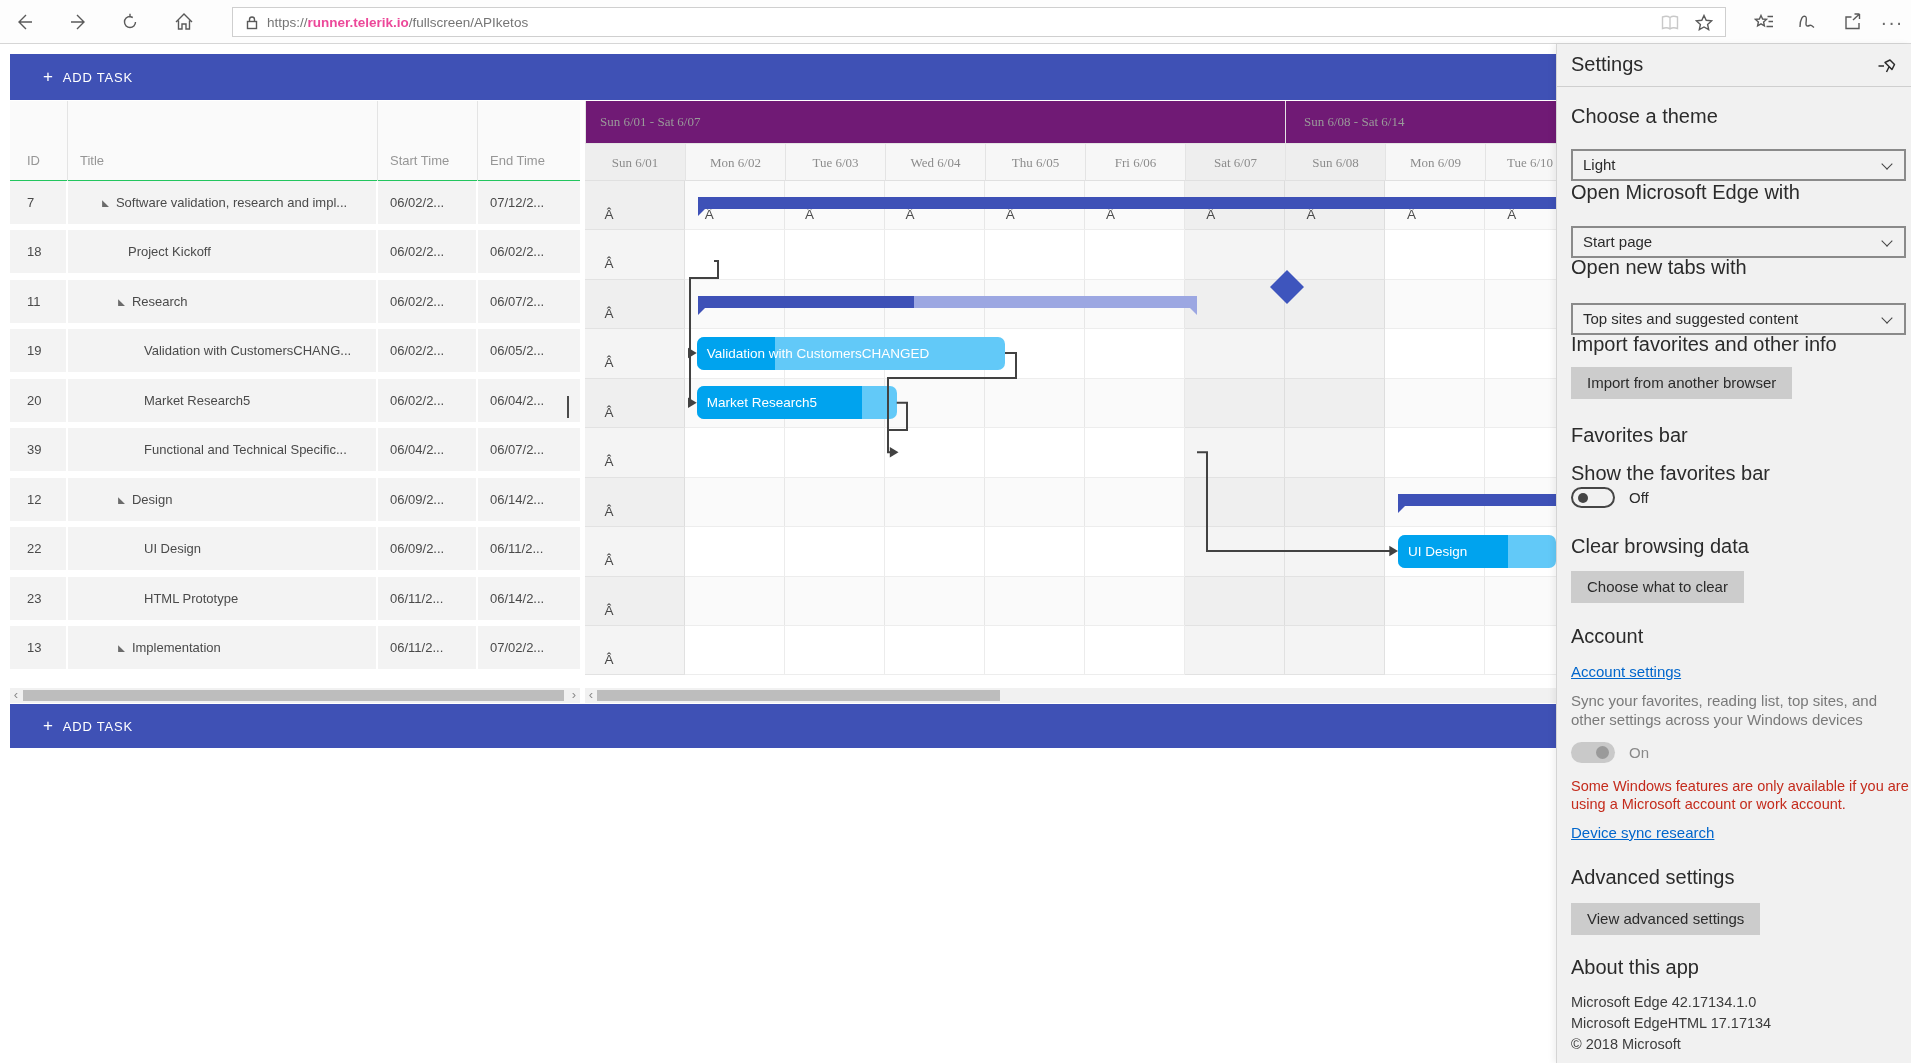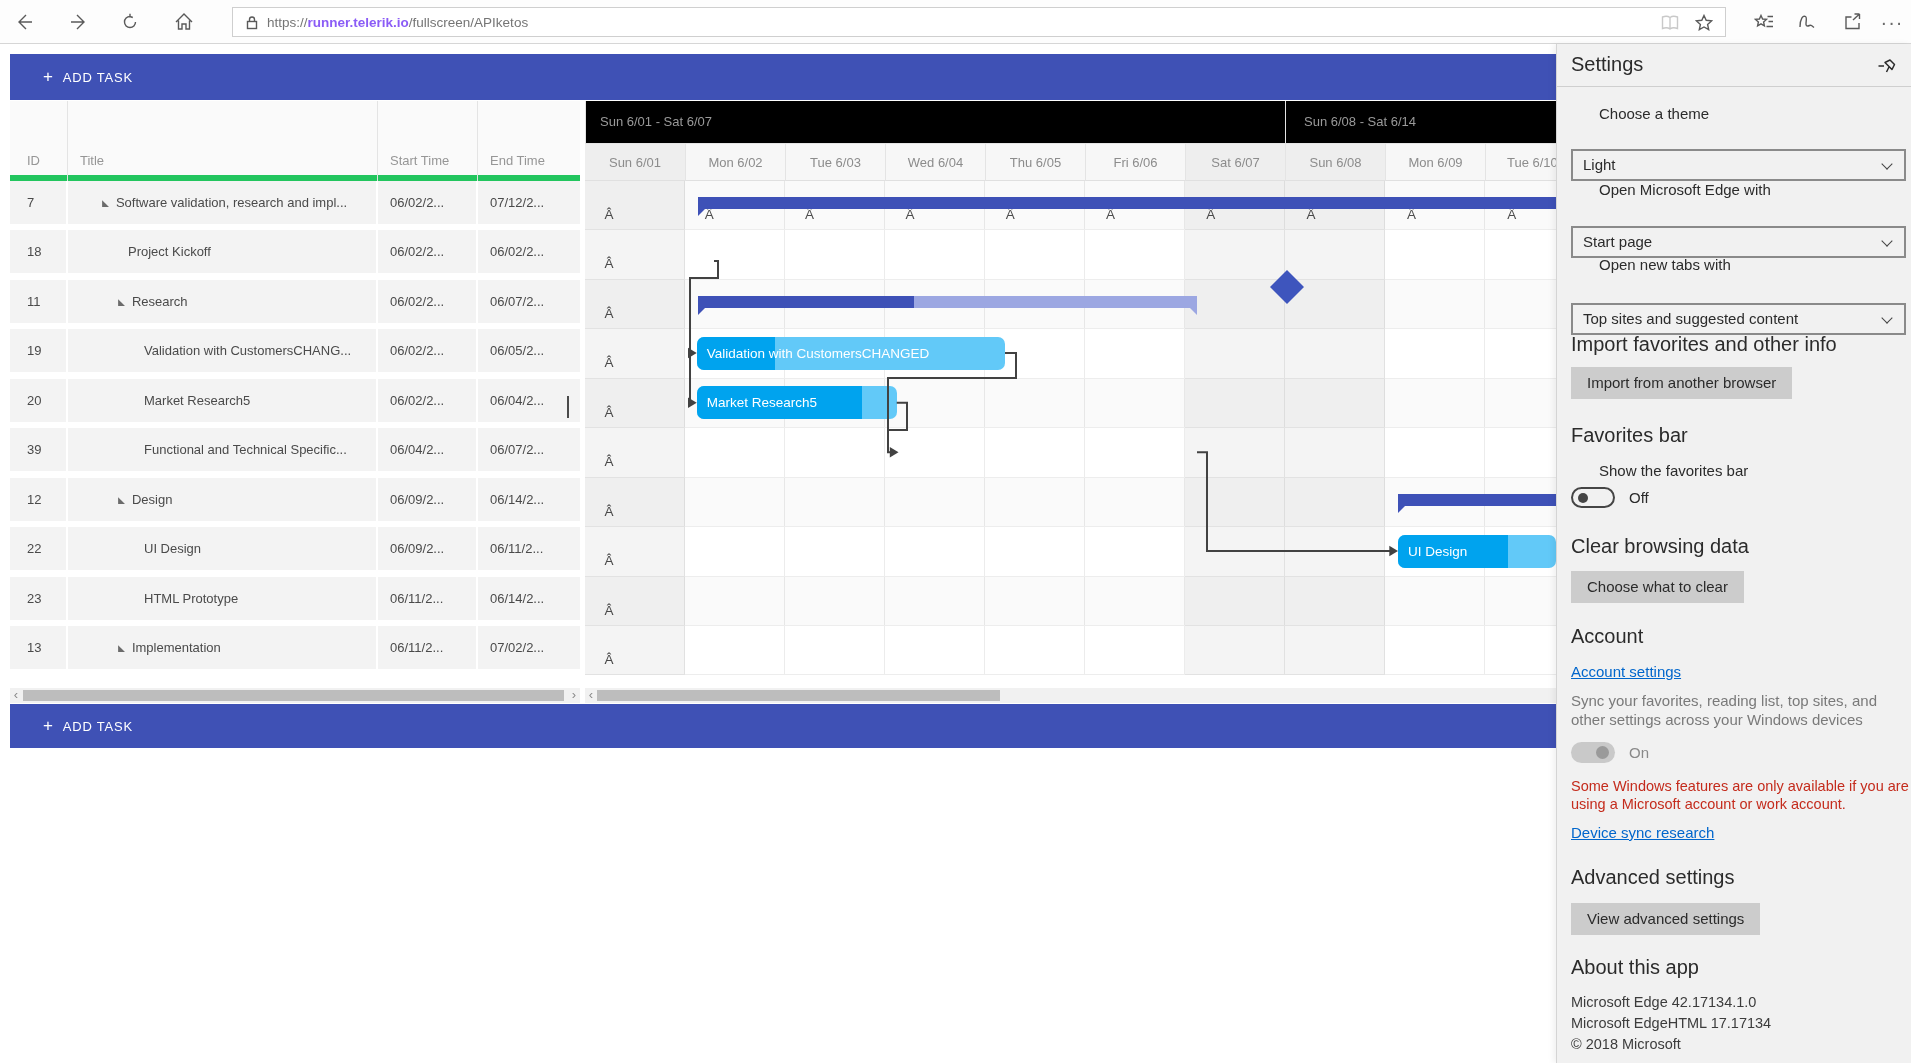--- a/index.html
+++ b/index.html
@@ -6,35 +6,35 @@
   html,body { background:#fff; }
   body { font-family:"Liberation Sans", sans-serif; }
   #page { position:relative; width:1911px; height:1063px; overflow:hidden; background:#fff; }
   .abs { position:absolute; }
 
   
   #browser-bar { left:0; top:0; width:1911px; height:44px; background:#fdfdfd; border-bottom:1px solid #d6d6d6; }
   .nav-ico { position:absolute; top:0; height:44px; display:flex; align-items:center; justify-content:center; color:#6a6a6a; font-size:19px; width:36px; }
   #url-bar { position:absolute; left:232px; top:7px; width:1494px; height:30px; background:#fff; border:1px solid #cfcfcf; display:flex; align-items:center; }
   #url-text { font-size:13.5px; color:#757575; margin-left:8px; white-space:nowrap; }
-  #url-text b { color:#8b5cf6; font-weight:700; }
+  #url-text b { color:#ec4899; font-weight:700; }
   .urlbar-right { position:absolute; top:0; height:28px; display:flex; align-items:center; justify-content:center; width:30px; }
   svg.lineico { stroke:#5a5a5a; fill:none; stroke-width:1.4; }
   svg.lineico.dis { stroke:#c9c9c9; }
 
   
   .gantt-toolbar { left:10px; width:1546px; height:46px; background:#3f51b5; color:#fff; display:flex; align-items:center; }
   .add-task { display:flex; align-items:center; margin-left:33px; font-size:13px; letter-spacing:.8px; font-weight:500; cursor:pointer; }
   .add-task .plus { font-size:17px; font-weight:400; margin-right:9px; }
 
   
-  #table-header { left:10px; top:101px; width:570px; height:80px; background:#fafafa; border-bottom:6px solid #22c55e; }
+  #table-header { left:10px; top:101px; width:570px; height:80px; background:#fafafa; border-bottom:1px solid #22c55e; }
   .th-cell { position:absolute; top:0; height:80px; border-right:1px solid #e4e4e4; color:#969696; font-size:13px; }
   .th-cell span { position:absolute; bottom:13px; left:12px; }
-  #timeline-header { left:585px; top:101px; width:971px; height:80px; background:#000000; }
+  #timeline-header { left:585px; top:101px; width:971px; height:80px; background:#701a75;font-family:Liberation Serif, serif; }
   .wk-group { position:absolute; top:0; height:42px; border-left:1px solid #e4e4e4; color:#9a9a9a; font-size:13px; line-height:42px; white-space:nowrap; overflow:hidden; }
   .day-cell { position:absolute; top:42px; height:38px; background:#f7f7f7; border-left:1px solid #e4e4e4; border-top:1px solid #e4e4e4; border-bottom:1px solid #e0e0e0; color:#8c8c8c; font-size:13px; text-align:center; line-height:38px; white-space:nowrap; overflow:hidden; }
   .day-cell.weekend { background:#eeeeee; }
 
   
   .g-row { position:absolute; left:0; width:570px; height:49.44px; }
   .g-cell { position:absolute; top:0; height:43px; background:#f3f3f3; font-size:13px; color:#4a4a4a; line-height:43px; white-space:nowrap; overflow:hidden; border-right:2px solid #fff; }
   .tree-arrow { display:inline-block; font-size:9px; color:#6b6b6b; transform:scaleX(-1); margin-right:7px; position:relative; top:-1px; }
 
   
@@ -63,21 +63,21 @@
   
   .hscroll { top:688px; height:15px; background:#f1f1f1; }
   .hthumb { position:absolute; top:2px; height:11px; background:#bdbdbd; }
   .sarrow { position:absolute; top:0; height:15px; width:12px; color:#8a8a8a; font-size:13px; line-height:14px; text-align:center; }
 
   
   #settings-panel { left:1556px; top:44px; width:355px; height:1019px; background:#f1f1f1; border-left:1px solid #d4d4d4; box-shadow:-3px 0 6px rgba(0,0,0,0.06); color:#2b2b2b; }
   #settings-panel .hline { position:absolute; left:0; top:42px; width:355px; border-top:1px solid #cfcfcf; }
   .pan-title { position:absolute; left:14px; top:9px; font-size:20px; }
   .pan-h2 { position:absolute; left:14px; font-size:20px; font-weight:400; }
-  .pan-label { position:absolute; left:14px; font-size:15px;margin-left:28px; }
+  .pan-label { position:absolute; left:14px; font-size:20px; }
   .pan-select { position:absolute; left:14px; width:335px; height:32px; border:2px solid #8a8a8a; background:#f1f1f1; font-size:15px; line-height:28px; padding-left:10px; cursor:pointer;margin-top:20px; }
   .pan-select .chev { position:absolute; right:13px; top:9px; width:8px; height:8px; border-right:1.6px solid #444; border-bottom:1.6px solid #444; transform:rotate(45deg); }
   .pan-btn { position:absolute; left:14px; height:32px; background:#cccccc; border:none; font-family:inherit; font-size:15px; color:#2b2b2b; padding:0 16px; line-height:32px; cursor:pointer; }
   .pan-link { position:absolute; left:14px; font-size:15px; color:#0066cc; text-decoration:underline; cursor:pointer; }
   .pan-desc { position:absolute; left:14px; width:336px; font-size:15px; color:#7a7a7a; line-height:1.25; }
   .pan-warn { position:absolute; left:14px; width:342px; font-size:14.5px; color:#c42b1c; line-height:1.25; }
   .toggle-off { position:absolute; left:14px; width:44px; height:21px; border:2px solid #454545; border-radius:11px; background:#f1f1f1; cursor:pointer; }
   .toggle-off .knob { position:absolute; left:5px; top:3.5px; width:10px; height:10px; border-radius:50%; background:#454545; }
   .toggle-on-dis { position:absolute; left:14px; width:44px; height:21px; border-radius:11px; background:#c9c9c9; }
   .toggle-on-dis .knob { position:absolute; left:25px; top:4px; width:13px; height:13px; border-radius:50%; background:#9a9a9a; }

